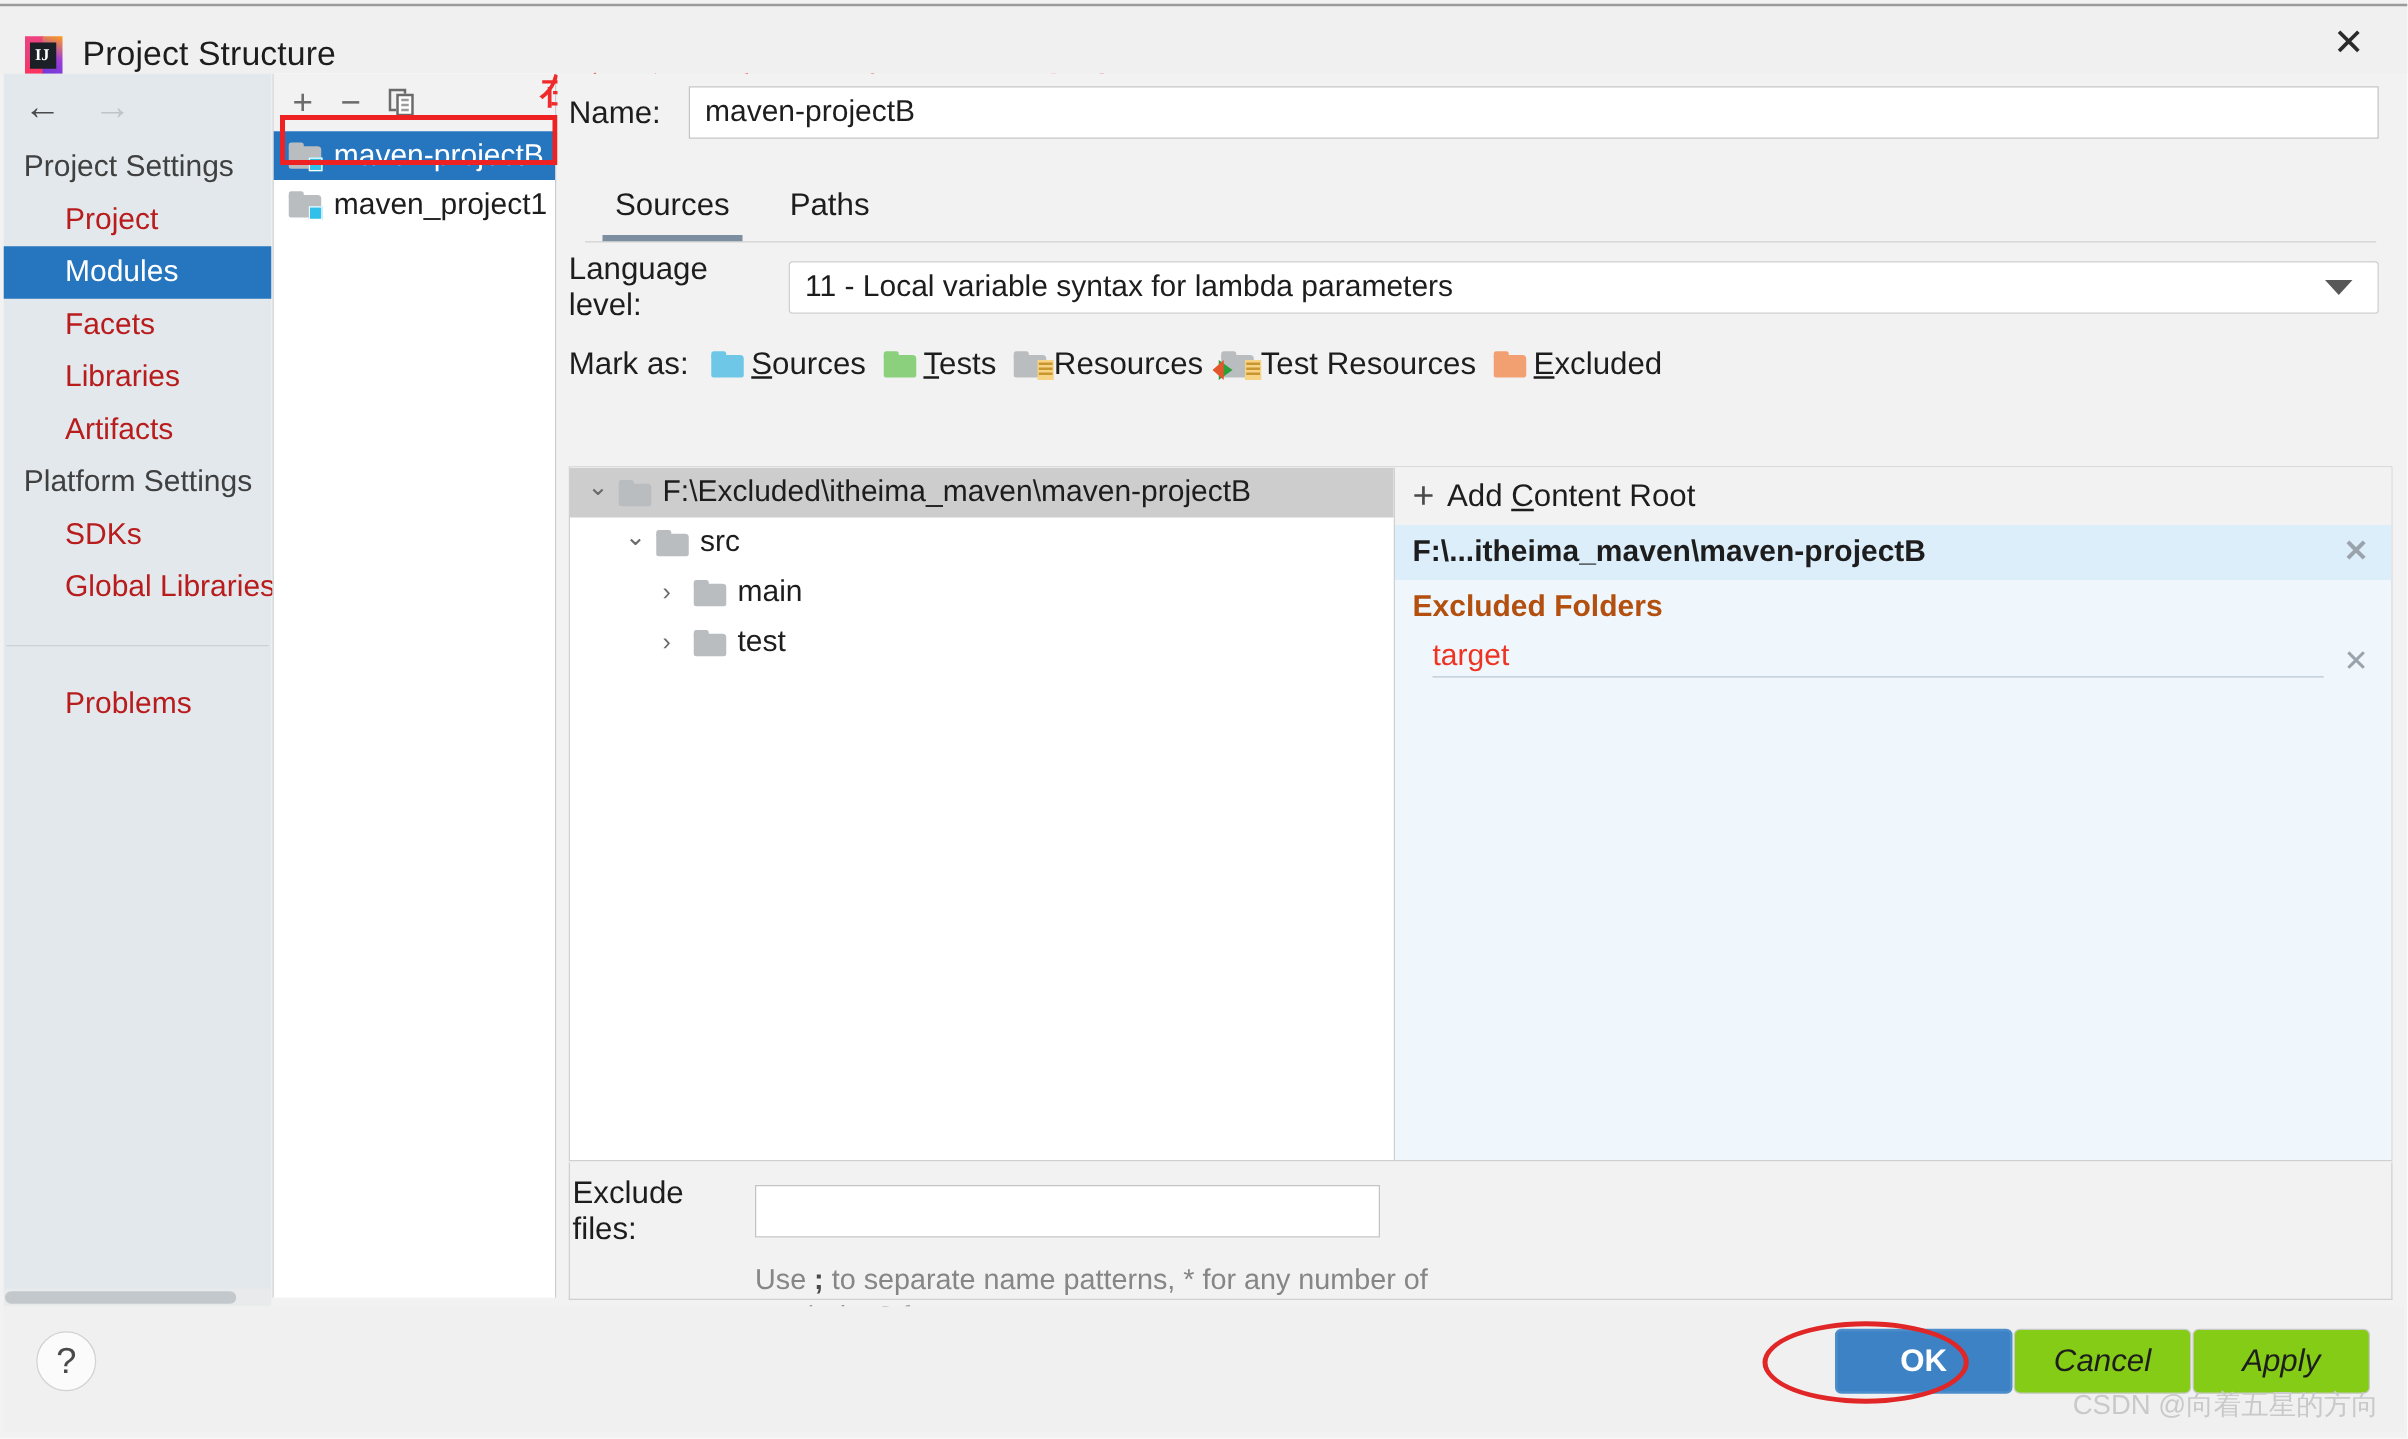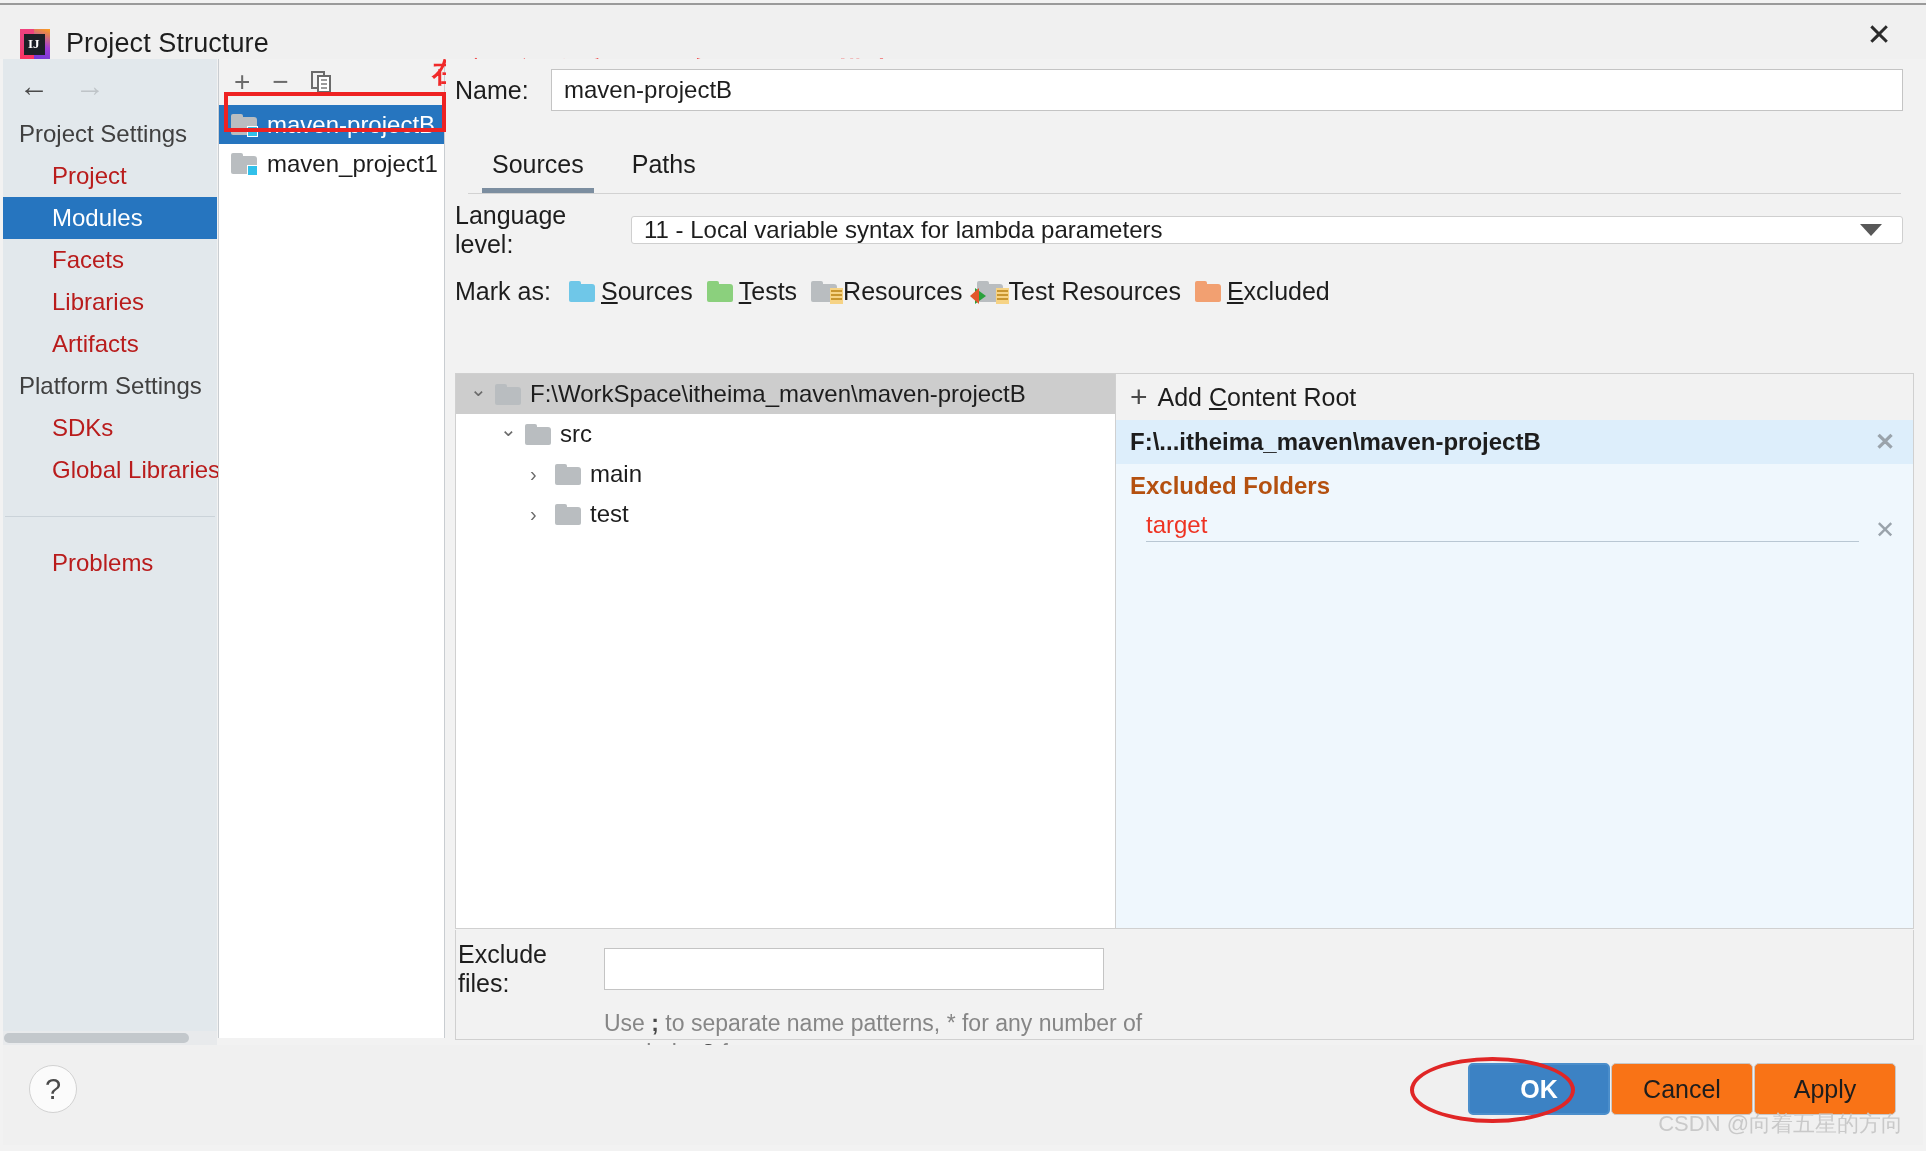--- a/index.html
+++ b/index.html
@@ -160,21 +160,21 @@
     height: 5px; background: #7c8ea0;
   }
   .tabs-underline {
     height: 1px; background: #d2d2d2; margin: 0 22px 0 22px;
   }
   .ll-row {
     display: flex; align-items: center; height: 72px; padding-left: 9px;
   }
   .ll-label { font-size: 25px; color: #1d1d1d; width: 176px; }
   .ll-select {
-    flex: 1; margin-right: 20px; height: 28px;
+    flex: 1; margin-right: 20px; height: 42px;
     background: #ffffff; border: 1px solid #cfcfcf; border-radius: 3px;
     font-size: 24px; color: #1d1d1d; padding: 0 12px;
     display: flex; align-items: center; justify-content: space-between;
   }
   .caret { width:0;height:0;border-left:11px solid transparent;border-right:11px solid transparent;
            border-top:12px solid #585858; margin-right: 8px; }
   .mark-row {
     display: flex; align-items: center; height: 50px; padding-left: 9px; gap: 0;
   }
   .mark-label { font-size: 25px; color: #1d1d1d; width: 114px; }
@@ -274,21 +274,21 @@
     font-size: 29px; color: #4a4a4a; cursor: pointer;
   }
   .btn-group { position: absolute; right: 27px; top: 18px; display: flex; gap: 1px; }
   .btn {
     width: 142px; height: 52px; border-radius: 5px;
     display: flex; align-items: center; justify-content: center;
     font-size: 25px; cursor: pointer;
   }
   .btn.primary { background: #3c82c4; color: #ffffff; font-weight: 700;
                  border: 2px solid #4b8ecb; }
-  .btn.secondary { background: #f97316; color: #1d1d1d; border: 1px solid #c8c8c8; }
+  .btn.secondary { background: #84cc16; color: #1d1d1d; border: 1px solid #c8c8c8; font-style: italic; }
   .ok-ellipse {
     position: absolute; right: 348px; top: 12px;
     width: 165px; height: 66px; border: 4px solid #e02626;
     border-radius: 50%; pointer-events: none;
   }
   .watermark {
     position: absolute; right: 20px; bottom: 6px;
     font-size: 22px; color: #c9c9c9; white-space: nowrap;
   }
 </style>
@@ -443,21 +443,21 @@
   </div>
 
   <div class="content-area">
     <div class="tree-pane">
       <div class="tree-row root">
         <span class="chev down"></span>
         <span class="f-ic f-gray">
             <span class="ft"></span>
             <span class="fb"></span>
           </span>
-        <span>F:\WorkSpace\itheima_maven\maven-projectB</span>
+        <span>F:\Excluded\itheima_maven\maven-projectB</span>
       </div>
       <div class="tree-row lvl1">
         <span class="chev down"></span>
         <span class="f-ic f-gray">
             <span class="ft"></span>
             <span class="fb"></span>
           </span>
         <span>src</span>
       </div>
       <div class="tree-row lvl2">

